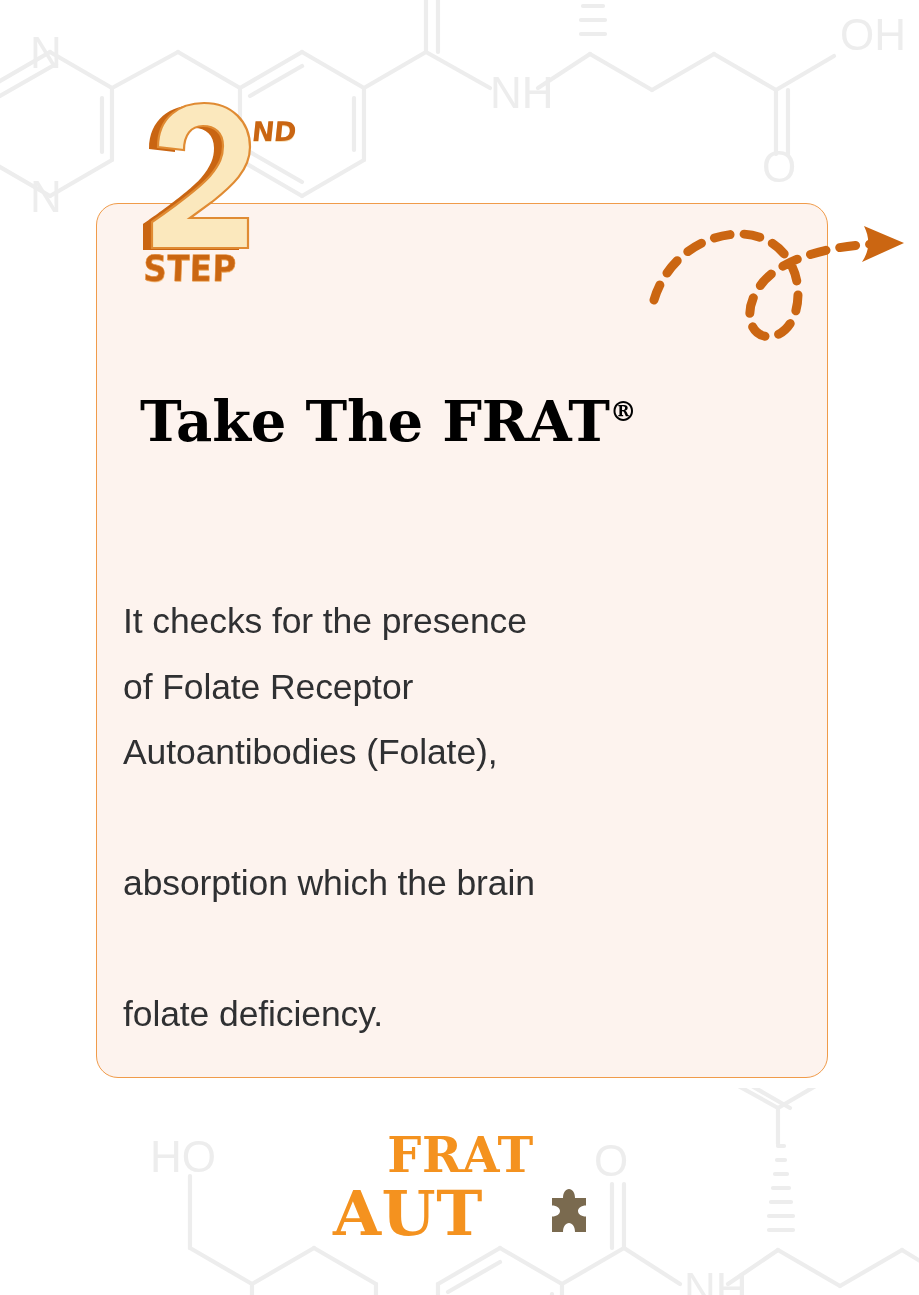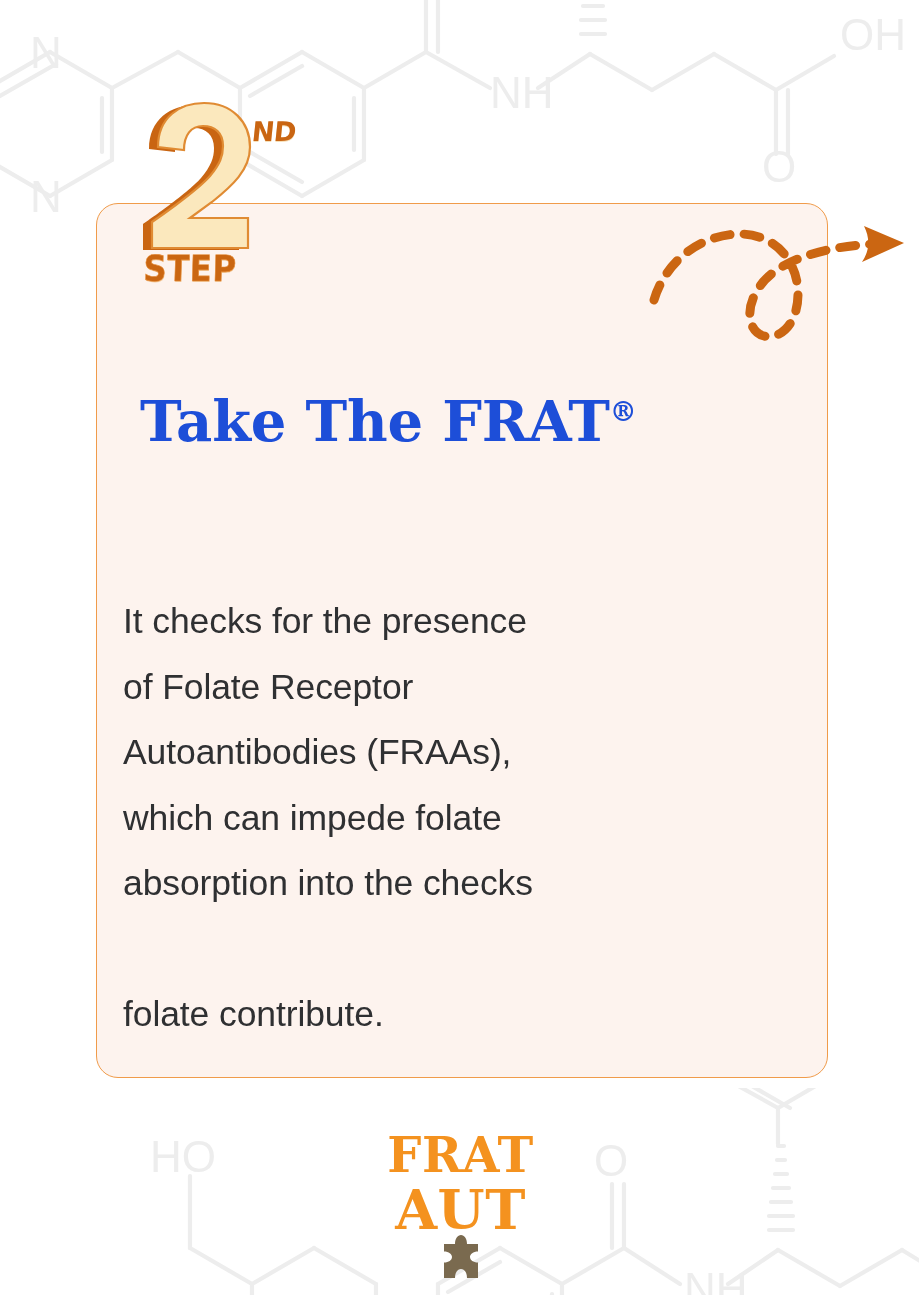--- a/index.html
+++ b/index.html
@@ -79,21 +79,21 @@
 
   
   #card-title{
     position:absolute;
     left:140px;top:377px;
     width:560px;
     font-family:"DejaVu Serif", serif;
     font-weight:bold;
     font-size:56px;
     line-height:1.58;
-    color:#1d4ed8;
+    color:#000000;
     letter-spacing:-0.2px;
   }
   #card-title .reg{
     font-size:27px;
     vertical-align:super;
     line-height:0;
   }
   #card-body{
     position:absolute;
     left:123px;top:589px;
@@ -115,23 +115,23 @@
   }
   .logo-line{
     font-family:"DejaVu Serif", serif;
     font-weight:bold;
     color:#f4921f;
     line-height:1;
     white-space:nowrap;
   }
   #logo-top{font-size:48px;letter-spacing:0.5px;}
   #logo-bottom{
-    font-size:54px;letter-spacing:0.5px;
+    font-size:62px;letter-spacing:0.5px;
     margin-top:4px;
-    display:flex;align-items:center;justify-content:space-between;flex-direction:column;
+    display:flex;align-items:center;justify-content:space-between;
   }
   .puzzle-wrap{
     display:inline-block;
     width:40px;height:46px;
     position:relative;
     margin:0 -1px;
     transform:translateY(-3px);
   }
 </style>
 </head>
@@ -278,25 +278,25 @@
     <path d="M216 14 L256 31 L214 50 C222 38 222 26 216 14 Z" fill="#cb6612"></path>
   </svg>
 
   <div id="card-title">
     <span>Take The FRAT</span><span class="reg">®</span><br>
   </div>
 
   <div id="card-body">
     <span>It checks for the presence</span><br>
     <span>of Folate Receptor</span><br>
-    <span>Autoantibodies (FRAAs),</span><br>
-    <span>which can impede folate</span><br>
-    <span>absorption into the checks</span><br>
+    <span>Autoantibodies (Folate),</span><br>
     <br>
-    <span>folate contribute.</span>
+    <span>absorption which the brain</span><br>
+    <br>
+    <span>folate deficiency.</span>
   </div>
 
   <div id="logo">
     <div id="logo-top" class="logo-line">FRAT</div>
     <div id="logo-bottom" class="logo-line">
       <span>AUT</span>
       <span class="puzzle-wrap">
         <svg width="40" height="46" viewBox="0 0 40 46" fill="none" style="display:block">
           <path d="M14 10 C14 4.5 16.7 1 20 1 C23.3 1 26 4.5 26 10
                    L37 10 L37 17.5 C32.2 17.5 29 20 29 23 C29 26 32.2 28.5 37 28.5

